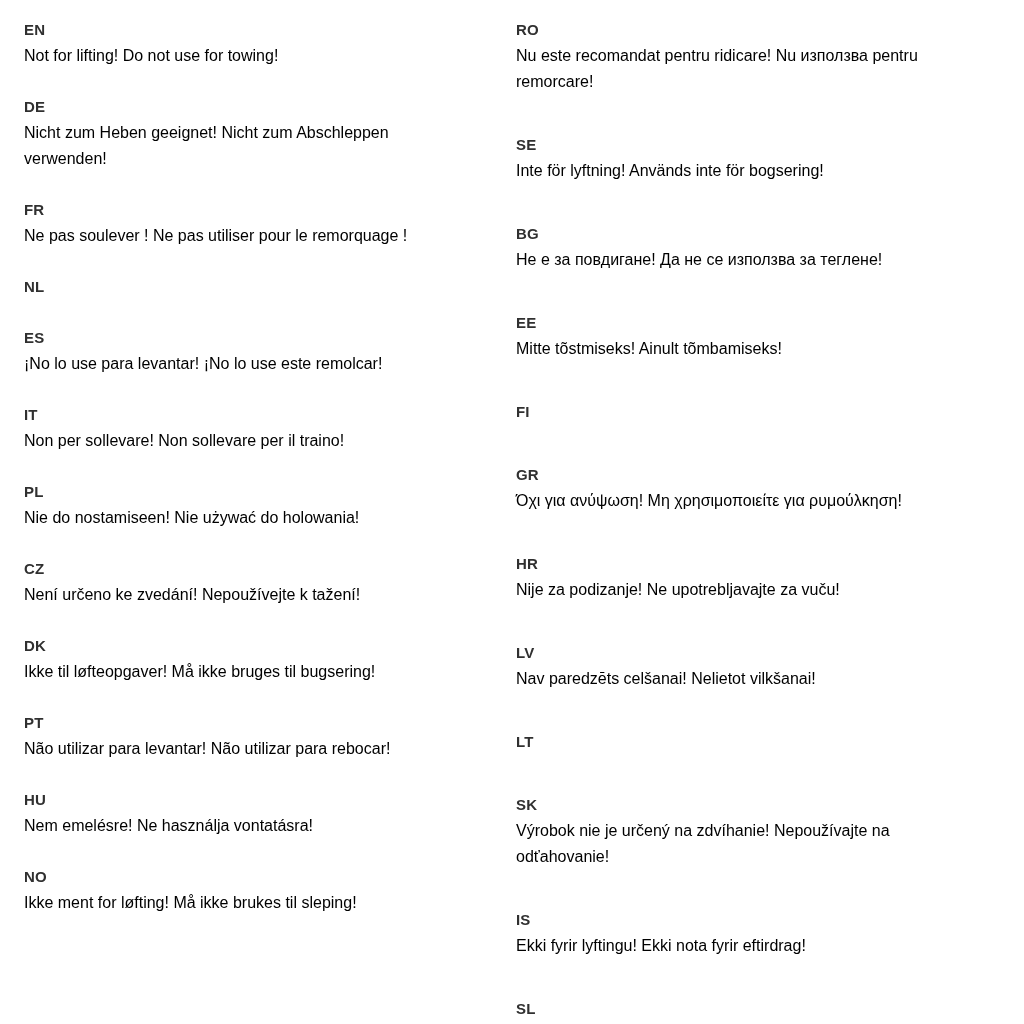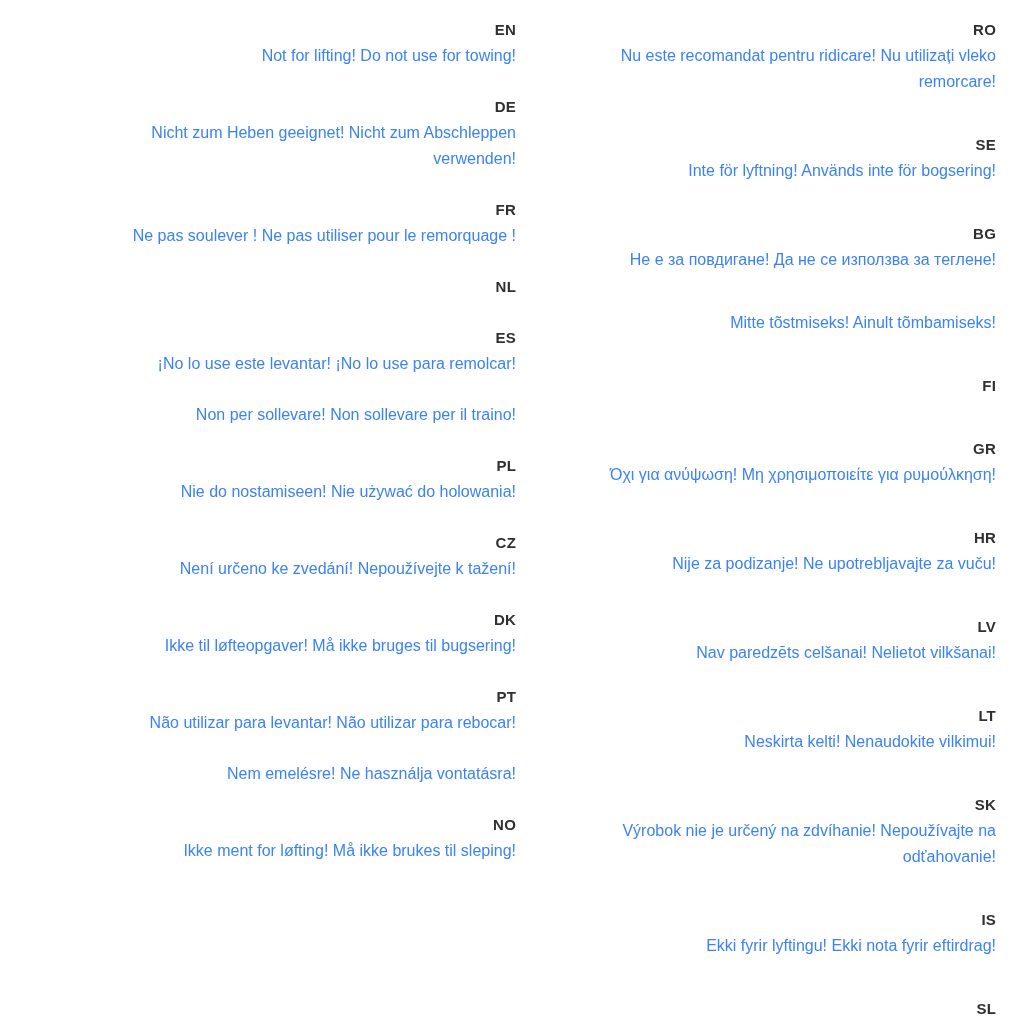--- a/index.html
+++ b/index.html
@@ -17,32 +17,32 @@
     display: flex;
     padding: 17px 0 0 24px;
     box-sizing: border-box;
   }
   .col {
     display: flex;
     flex-direction: column;
   }
   .col-left  { width: 492px; flex: none; }
   .col-right { width: 480px; flex: none; gap: 12px; }
-  .entry { margin-bottom: 25px; text-align: right; }
+  .entry { margin-bottom: 25px; }
   .lang-code {
     font-weight: bold;
     font-size: 15px;
     line-height: 26px;
     color: #303030;
     letter-spacing: 0.2px;
   }
   .lang-text {
     font-size: 16px;
     line-height: 26px;
-    color: #3b82f6;
+    color: #000000;
     white-space: pre-wrap;
   }
 </style>
 </head>
 <body>
 
 <div class="page">
 
   <div class="col col-left">
     <div class="entry">
@@ -56,85 +56,87 @@
     </div>
     <div class="entry">
       <div class="lang-code">FR</div>
       <div class="lang-text">Ne pas soulever ! Ne pas utiliser pour le remorquage !</div>
     </div>
     <div class="entry">
       <div class="lang-code">NL</div>
     </div>
     <div class="entry">
       <div class="lang-code">ES</div>
-      <div class="lang-text">¡No lo use este levantar! ¡No lo use para remolcar!</div>
+      <div class="lang-text">¡No lo use para levantar! ¡No lo use este remolcar!</div>
     </div>
     <div class="entry">
+      <div class="lang-code">IT</div>
       <div class="lang-text">Non per sollevare! Non sollevare per il traino!</div>
     </div>
     <div class="entry">
       <div class="lang-code">PL</div>
       <div class="lang-text">Nie do nostamiseen! Nie używać do holowania!</div>
     </div>
     <div class="entry">
       <div class="lang-code">CZ</div>
       <div class="lang-text">Není určeno ke zvedání! Nepoužívejte k tažení!</div>
     </div>
     <div class="entry">
       <div class="lang-code">DK</div>
       <div class="lang-text">Ikke til løfteopgaver! Må ikke bruges til bugsering!</div>
     </div>
     <div class="entry">
       <div class="lang-code">PT</div>
       <div class="lang-text">Não utilizar para levantar! Não utilizar para rebocar!</div>
     </div>
     <div class="entry">
+      <div class="lang-code">HU</div>
       <div class="lang-text">Nem emelésre! Ne használja vontatásra!</div>
     </div>
     <div class="entry">
       <div class="lang-code">NO</div>
       <div class="lang-text">Ikke ment for løfting! Må ikke brukes til sleping!</div>
     </div>
   </div>
 
   <div class="col col-right">
     <div class="entry">
       <div class="lang-code">RO</div>
-      <div class="lang-text">Nu este recomandat pentru ridicare! Nu utilizați vleko
+      <div class="lang-text">Nu este recomandat pentru ridicare! Nu използва pentru
 remorcare!</div>
     </div>
     <div class="entry">
       <div class="lang-code">SE</div>
       <div class="lang-text">Inte för lyftning! Används inte för bogsering!</div>
     </div>
     <div class="entry">
       <div class="lang-code">BG</div>
       <div class="lang-text">Не е за повдигане! Да не се използва за теглене!</div>
     </div>
     <div class="entry">
+      <div class="lang-code">EE</div>
       <div class="lang-text">Mitte tõstmiseks! Ainult tõmbamiseks!</div>
     </div>
     <div class="entry">
       <div class="lang-code">FI</div>
     </div>
     <div class="entry">
       <div class="lang-code">GR</div>
       <div class="lang-text">Όχι για ανύψωση! Μη χρησιμοποιείτε για ρυμούλκηση!</div>
     </div>
     <div class="entry">
       <div class="lang-code">HR</div>
       <div class="lang-text">Nije za podizanje! Ne upotrebljavajte za vuču!</div>
     </div>
     <div class="entry">
       <div class="lang-code">LV</div>
       <div class="lang-text">Nav paredzēts celšanai! Nelietot vilkšanai!</div>
     </div>
     <div class="entry">
       <div class="lang-code">LT</div>
-      <div class="lang-text">Neskirta kelti! Nenaudokite vilkimui!</div>
     </div>
     <div class="entry">
       <div class="lang-code">SK</div>
       <div class="lang-text">Výrobok nie je určený na zdvíhanie! Nepoužívajte na
 odťahovanie!</div>
     </div>
     <div class="entry">
       <div class="lang-code">IS</div>
       <div class="lang-text">Ekki fyrir lyftingu! Ekki nota fyrir eftirdrag!</div>
     </div>

